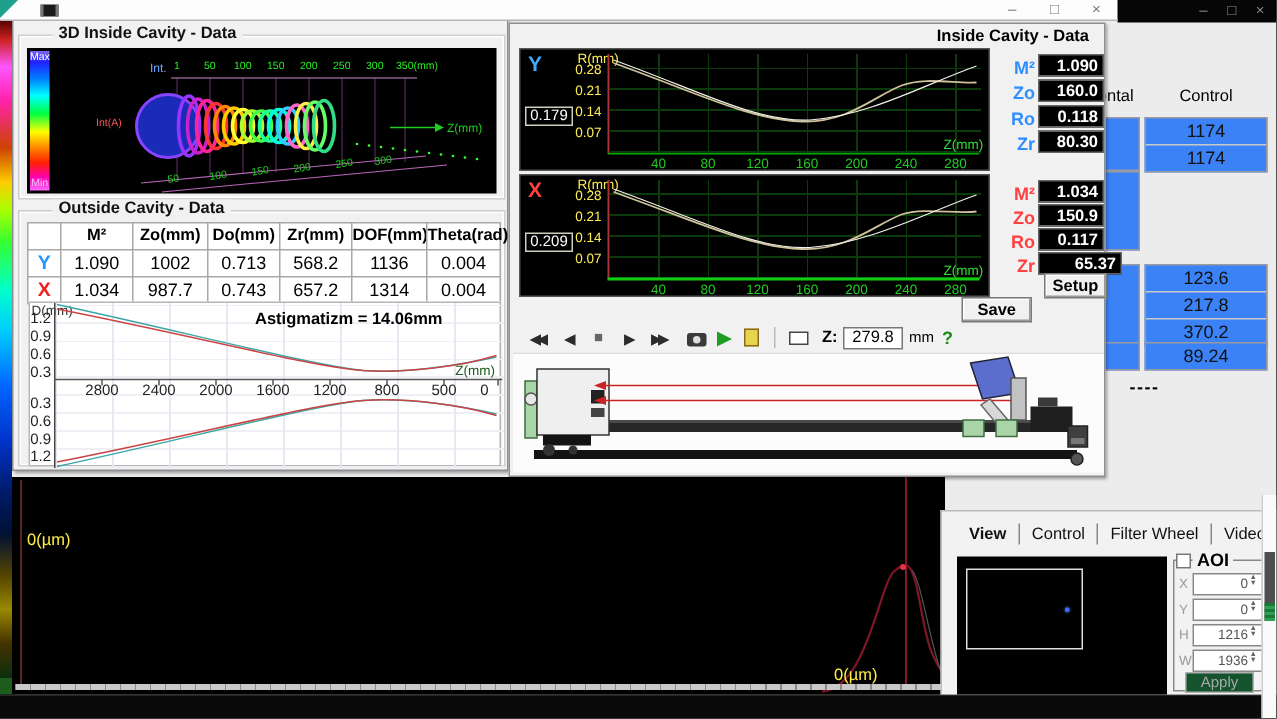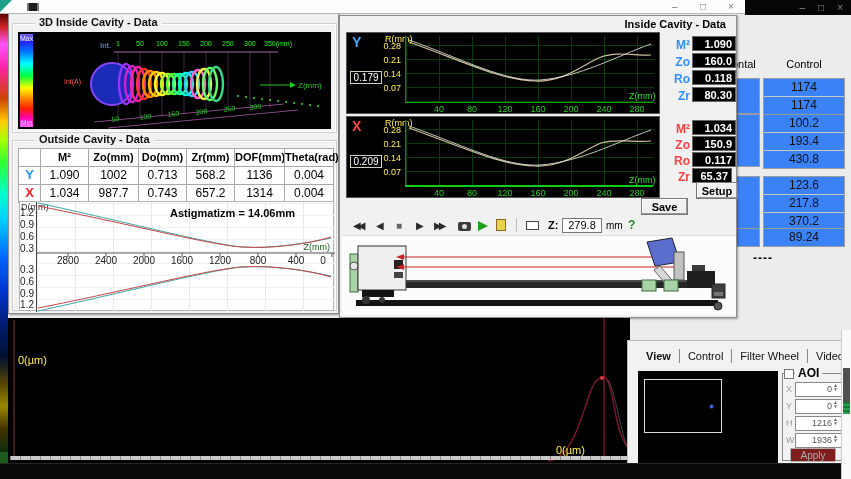--- a/index.html
+++ b/index.html
@@ -112,25 +112,20 @@
 
     <div class="ab vcellbox" style="left:0;top:20px;width:100px;height:36px;"></div>
     <div class="ab vcellbox" style="left:0;top:56px;width:100px;height:53px;"></div>
     <div class="ab vcellbox" style="left:0;top:118px;width:100px;height:53px;"></div>
     <div class="ab vcellbox" style="left:0;top:170px;width:100px;height:19px;"></div>
 
     <div class="ab vcellbox" style="left:103px;top:20px;width:82px;">
       <div class="vrow">1174</div>
       <div class="vrow">1174</div>
     </div>
-    <div class="ab vcellbox" style="left:103px;top:56px;width:82px;">
-      <div class="vrow">100.2</div>
-      <div class="vrow">193.4</div>
-      <div class="vrow">430.8</div>
-    </div>
     <div class="ab vcellbox" style="left:103px;top:118px;width:82px;">
       <div class="vrow">123.6</div>
       <div class="vrow">217.8</div>
       <div class="vrow">370.2</div>
     </div>
     <div class="ab vcellbox" style="left:103px;top:170px;width:82px;">
       <div class="vrow">89.24</div>
     </div>
     <span class="ab" style="left:93px;top:193px;font-size:12px;font-weight:bold;letter-spacing:1px;">----</span>
   </div>
@@ -155,21 +150,21 @@
       <span class="spin" style="left:50px;top:9px;">▲<br>▼</span>
       <span class="aoi-lab" style="left:3px;top:27px;">Y</span>
       <div class="aoi-box" style="left:12px;top:25px;">0</div>
       <span class="spin" style="left:50px;top:26px;">▲<br>▼</span>
       <span class="aoi-lab" style="left:3px;top:44px;">H</span>
       <div class="aoi-box" style="left:12px;top:42px;">1216</div>
       <span class="spin" style="left:50px;top:43px;">▲<br>▼</span>
       <span class="aoi-lab" style="left:3px;top:61px;">W</span>
       <div class="aoi-box" style="left:12px;top:59px;">1936</div>
       <span class="spin" style="left:50px;top:60px;">▲<br>▼</span>
-      <div class="ab" style="left:7px;top:74px;width:46px;height:14px;border:1px solid #b0b0b0;background:#7f1d1d;color:#aaa;font-size:10px;text-align:center;line-height:13px;">Apply</div>
+      <div class="ab" style="left:7px;top:74px;width:46px;height:14px;border:1px solid #b0b0b0;background:#14532d;color:#aaa;font-size:10px;text-align:center;line-height:13px;">Apply</div>
     </div>
   </div>
 
   <div class="ab scroll">
     <div class="thumb">
       <div class="thumb-green"></div>
     </div>
   </div>
 
   <div class="ab host-titlebar">
@@ -323,21 +318,21 @@
             </g>
         </svg>
         <span class="ab" style="left:150px;top:5px;font-size:11px;font-weight:bold;">Astigmatizm = 14.06mm</span>
         <span class="gtick" style="right:3px;top:40px;">Z(mm)</span>
         <span class="tick" style="left:34px;top:53px;width:28px;text-align:center;">2800</span>
         <span class="tick" style="left:72px;top:53px;width:28px;text-align:center;">2400</span>
         <span class="tick" style="left:110px;top:53px;width:28px;text-align:center;">2000</span>
         <span class="tick" style="left:148px;top:53px;width:28px;text-align:center;">1600</span>
         <span class="tick" style="left:186px;top:53px;width:28px;text-align:center;">1200</span>
         <span class="tick" style="left:224px;top:53px;width:28px;text-align:center;">800</span>
-        <span class="tick" style="left:262px;top:53px;width:28px;text-align:center;">400</span>
+        <span class="tick" style="left:262px;top:53px;width:28px;text-align:center;">500</span>
         <span class="tick" style="left:295px;top:53px;width:16px;text-align:center;">0</span>
       </div>
     </div>
   </div>
 
   <div id="right-window" class="ab window">
     <span class="ab" style="right:10px;top:2px;font-size:11px;font-weight:bold;">Inside Cavity - Data</span>
 
     <div class="ab ipanel" style="left:6px;top:16px;width:314px;height:82px;">
       <span class="series-y ab" style="left:5px;top:1px;">Y</span>
@@ -396,21 +391,21 @@
       <span class="xtick" style="left:278px;top:71px;">280</span>
     </div>
 
     <span class="flabel ab" style="left:326px;top:106px;color:#ff4040;">M²</span>
     <div class="fval ab" style="left:352px;top:104px;width:44px;">1.034</div>
     <span class="flabel ab" style="left:326px;top:122px;color:#ff4040;">Zo</span>
     <div class="fval ab" style="left:352px;top:120px;width:44px;">150.9</div>
     <span class="flabel ab" style="left:326px;top:138px;color:#ff4040;">Ro</span>
     <div class="fval ab" style="left:352px;top:136px;width:44px;">0.117</div>
     <span class="flabel ab" style="left:326px;top:154px;color:#ff4040;">Zr</span>
-    <div class="fval ab" style="left:352px;top:152px;width:40px;">65.37</div>
+    <div class="fval ab" style="left:352px;top:152px;width:56px;">65.37</div>
 
     <div class="btn ab" style="left:301px;top:182px;width:47px;height:17px;line-height:16px;">Save</div>
     <div class="btn ab" style="left:356px;top:166px;width:42px;height:17px;line-height:16px;">Setup</div>
 
     <div class="ab" style="left:0;top:201px;width:396px;height:18px;">
       <span class="tglyph ab" style="left:13px;top:3px;letter-spacing:-3px;">◀◀</span>
       <span class="tglyph ab" style="left:36px;top:3px;">◀</span>
       <span class="tglyph ab" style="left:56px;top:3px;color:#666;">■</span>
       <span class="tglyph ab" style="left:76px;top:3px;">▶</span>
       <span class="tglyph ab" style="left:94px;top:3px;letter-spacing:-3px;">▶▶</span>

